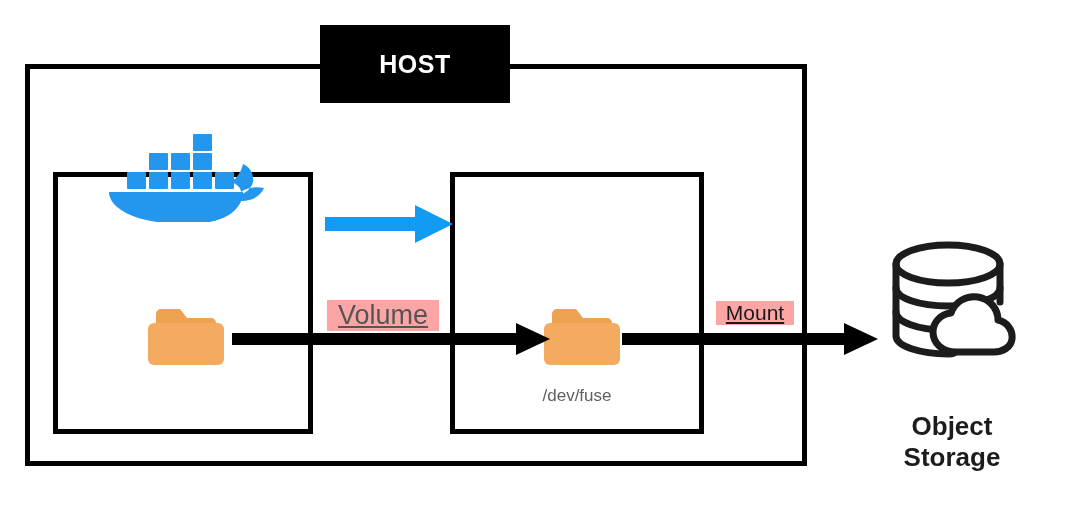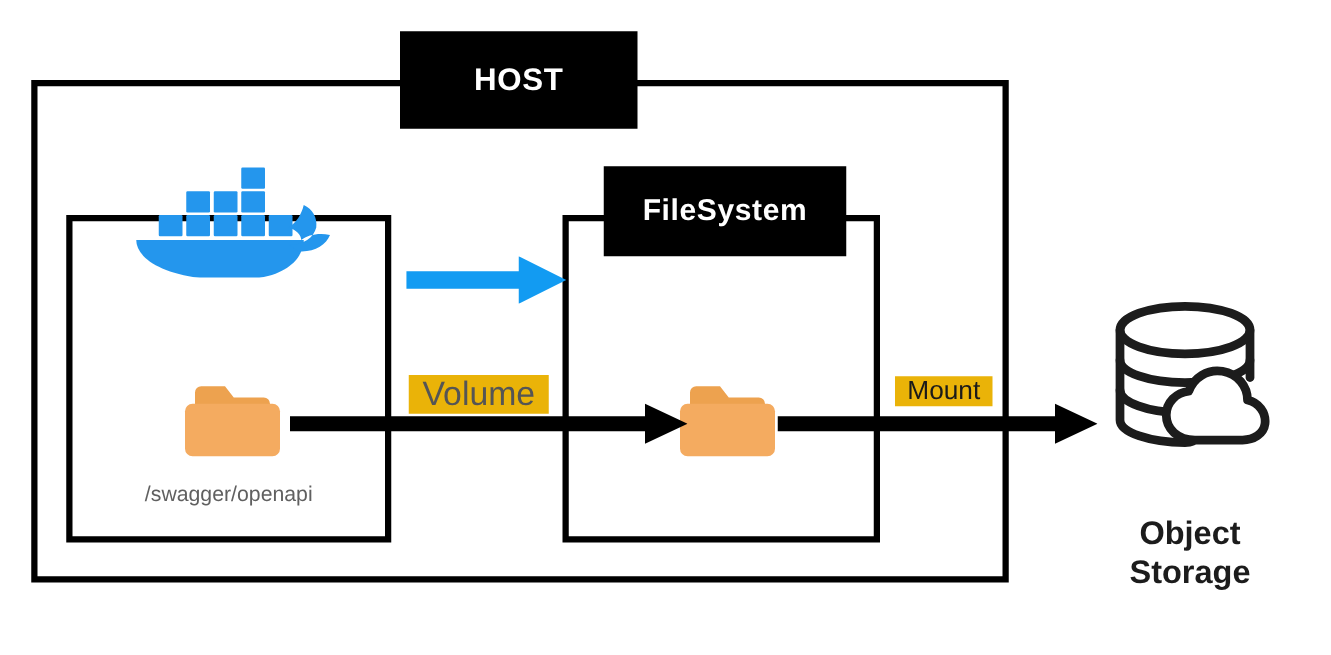--- a/index.html
+++ b/index.html
@@ -97,23 +97,24 @@
   .flow-arrow {
     position: absolute;
     height: 34px;
   }
   #volume-arrow { left: 232px; top: 322px; width: 318px; }
   #mount-arrow  { left: 622px; top: 322px; width: 256px; }
 
   .flow-label {
     position: absolute;
     color: #4a4a4a;
-    background: #eab308;
+    background: #fca5a5;
     text-align: center;
     white-space: nowrap;
+    text-decoration: underline;
   }
   #volume-label {
     left: 327px; top: 300px; width: 112px;
     font-size: 27px; color: #555555;
   }
   #mount-label {
     left: 716px; top: 301px; width: 78px;
     font-size: 21px; color: #1a1a1a;
   }
 
@@ -145,21 +146,20 @@
 <div id="canvas">
 
   <div class="box" id="host-box"></div>
 
   <div class="box" id="docker-box"></div>
 
   <div class="box" id="fs-box"></div>
 
   <div class="title-plate" id="host-title">HOST</div>
 
-  <div class="title-plate" id="fs-title">FileSystem</div>
 
   <div id="docker-logo">
     <svg viewBox="0 0 175 110" width="175" height="110" xmlns="http://www.w3.org/2000/svg">
       <g fill="#2496ed">
 
         <rect x="26" y="60" width="19" height="17" rx="1"></rect>
         <rect x="48" y="60" width="19" height="17" rx="1"></rect>
         <rect x="70" y="60" width="19" height="17" rx="1"></rect>
         <rect x="92" y="60" width="19" height="17" rx="1"></rect>
         <rect x="114" y="60" width="19" height="17" rx="1"></rect>
@@ -210,22 +210,22 @@
 
   <div class="flow-arrow" id="mount-arrow">
     <svg viewBox="0 0 256 34" width="256" height="34" xmlns="http://www.w3.org/2000/svg">
       <rect x="0" y="11" width="226" height="12" fill="#000000"></rect>
       <polygon points="222,1 256,17 222,33" fill="#000000"></polygon>
     </svg>
   </div>
 
   <div class="flow-label" id="mount-label">Mount</div>
 
-  <div class="path-caption" id="path-swagger">/swagger/openapi</div>
-
+
+  <div class="path-caption" id="path-devfuse">/dev/fuse</div>
 
   <div id="object-storage-icon">
     <svg viewBox="0 0 132 122" width="132" height="122" xmlns="http://www.w3.org/2000/svg">
       <g fill="none" stroke="#1c1c1c" stroke-width="7" stroke-linecap="round" stroke-linejoin="round">
 
         <path d="M12 24 V96 C12 106 36 114 64 114 C66 114 68 114 70 113"></path>
         <path d="M116 24 V62"></path>
 
         <ellipse cx="64" cy="24" rx="52" ry="19"></ellipse>
 

